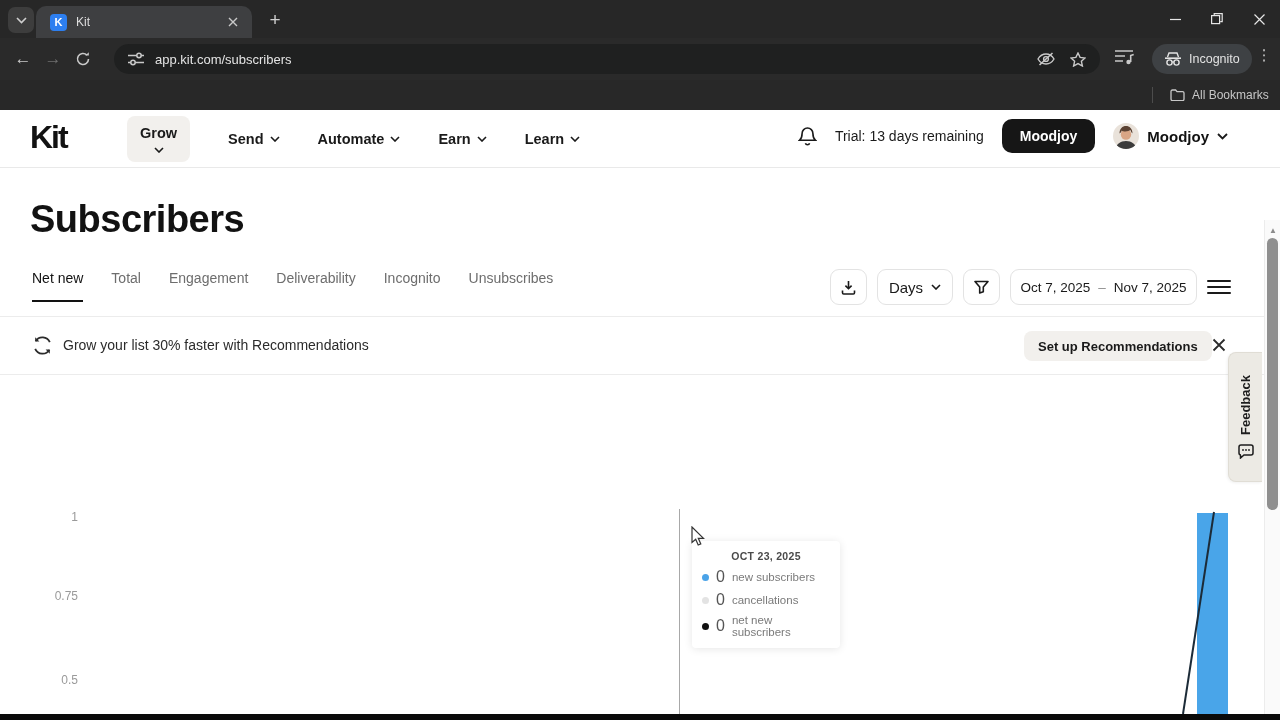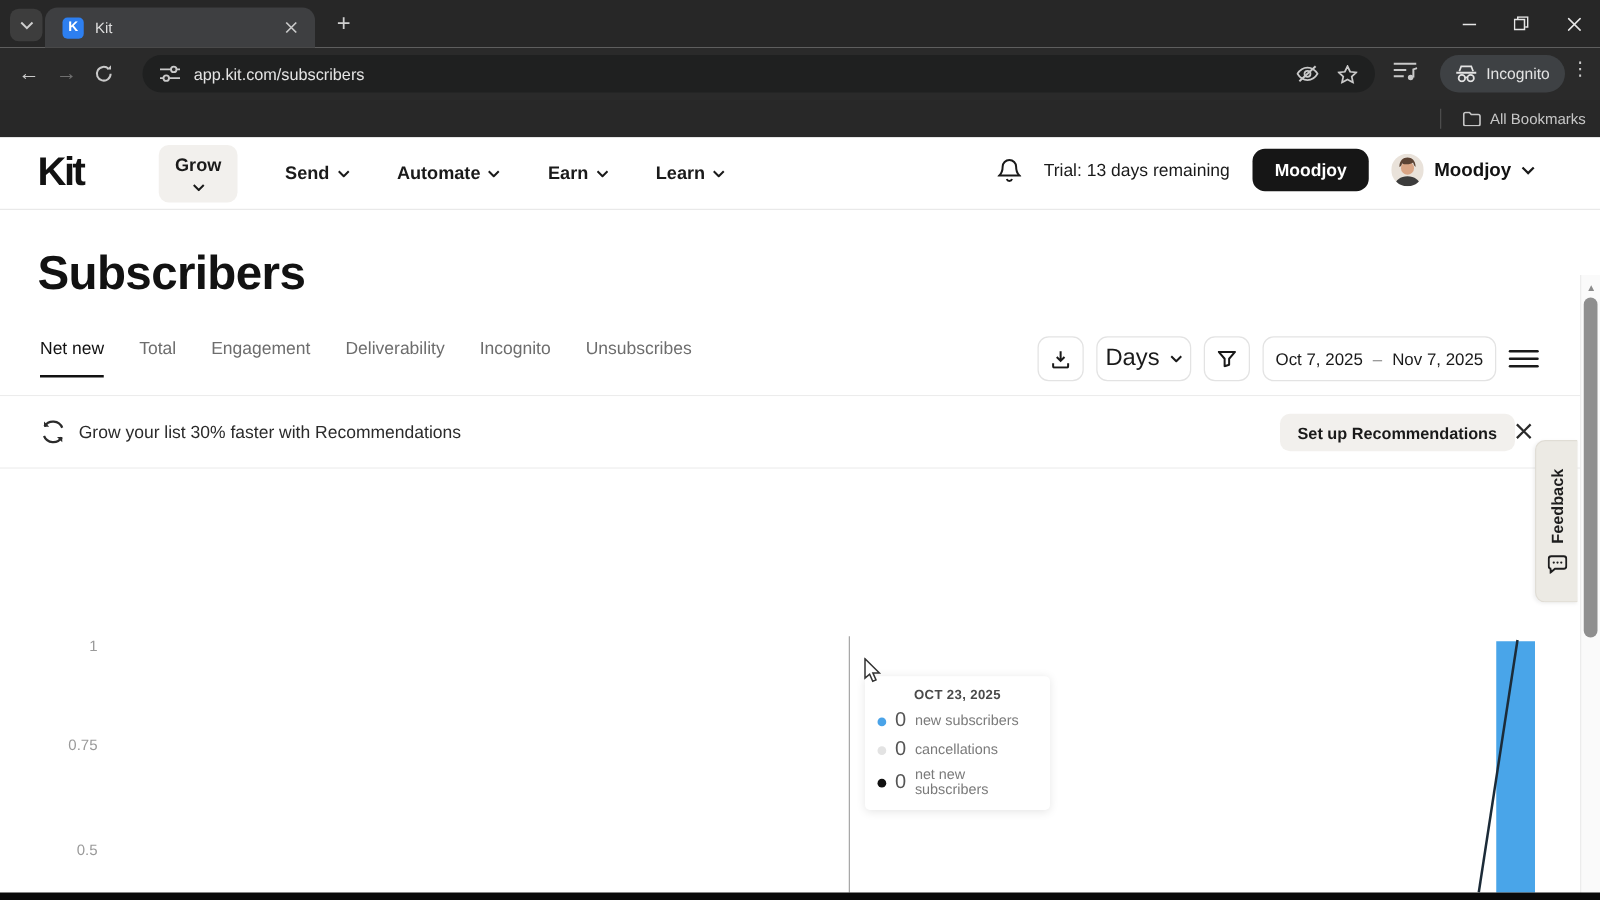--- a/index.html
+++ b/index.html
@@ -48,21 +48,21 @@
 
   .page-title { position:absolute; left:30px; top:88px; font-size:38px; font-weight:800; color:#121212; letter-spacing:-0.5px; }
 
   .tabsrow { position:absolute; left:32px; top:160px; display:flex; gap:28px; }
   .ptab { font-size:14px; color:#6d6d6d; padding-bottom:16px; position:relative; }
   .ptab.active { color:#121212; font-weight:400; }
   .ptab.active::after { content:""; position:absolute; left:0; right:0; bottom:0; height:2.5px; background:#121212; }
 
   .ctrl-btn { position:absolute; top:159px; height:36px; border:1px solid #e3e3e3; border-radius:9px; background:#fff; display:flex; align-items:center; justify-content:center; color:#1a1a1a; }
   .dl-btn { left:830px; width:37px; }
-  .days-select { left:877px; width:76px; gap:8px; font-size:19px; }
+  .days-select { left:877px; width:76px; gap:8px; font-size:15px; }
   .filter-btn { left:963px; width:37px; }
   .date-group { left:1010px; width:187px; font-size:13.5px; gap:8px; }
   .hamburger { position:absolute; left:1207px; top:167px; width:24px; height:20px; display:flex; flex-direction:column; justify-content:center; gap:4px; }
   .hamburger span { display:block; height:2px; background:#1a1a1a; border-radius:1px; }
 
   .divider { position:absolute; left:0; width:1264px; height:1px; background:#ececec; }
   .d1 { top:206px; } .d2 { top:264px; }
 
   .banner { position:absolute; left:0; top:207px; width:1264px; height:57px; background:#fff; }
   .banner-ico { position:absolute; left:32px; top:18px; color:#2b2b2b; }

